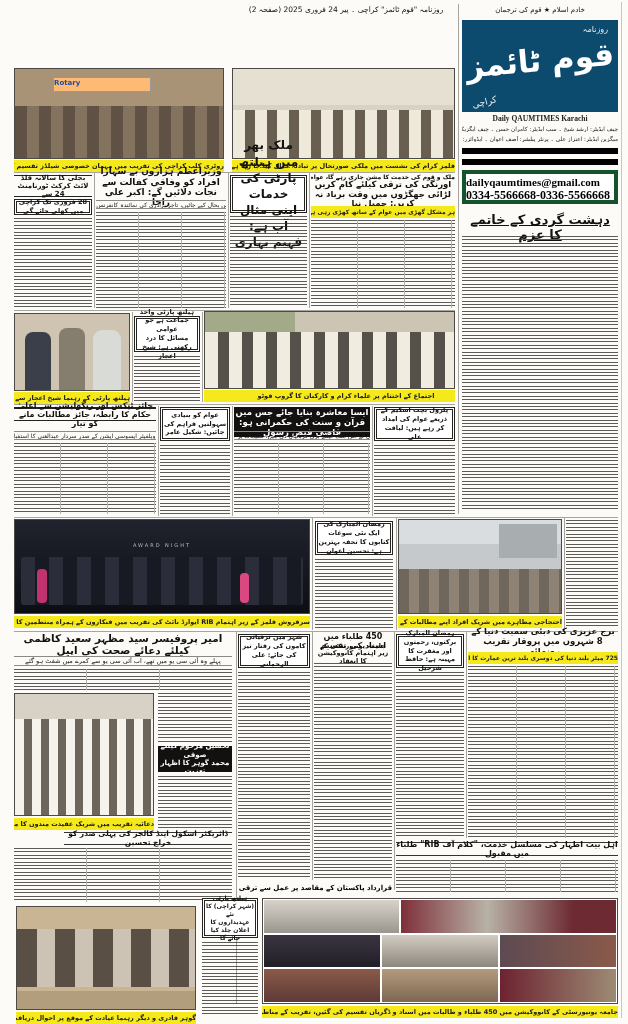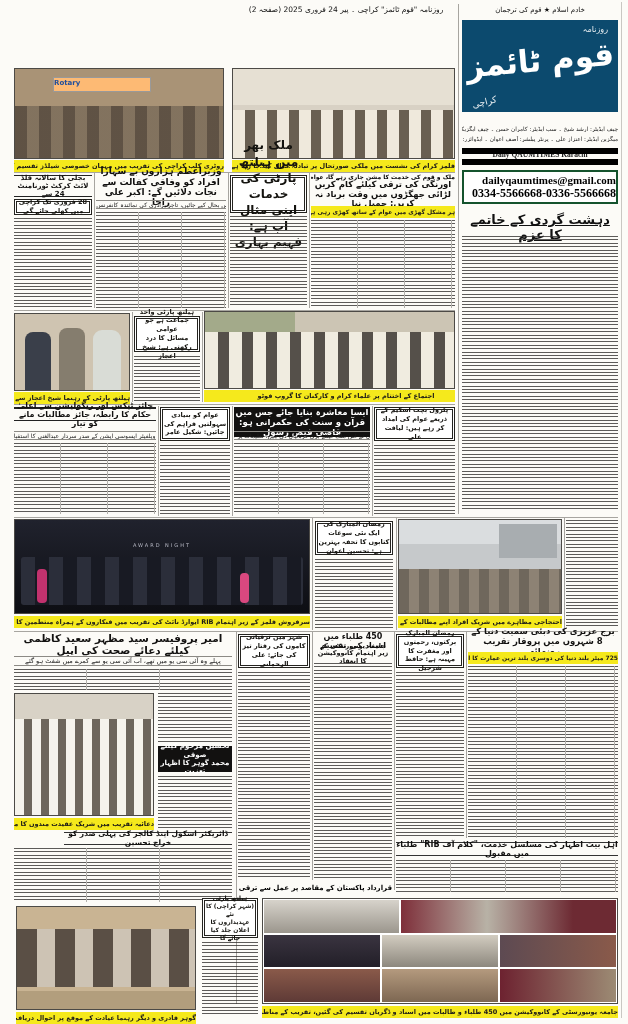--- a/index.html
+++ b/index.html
@@ -27,21 +27,21 @@
   .vr{background:#a7a5a0;width:1px;}
   .hrule{background:#a7a5a0;height:1px;}
   .serif{font-family:"Liberation Serif", serif;}
   
   .logo{background:#0c4a6e;color:#fff;}
   .logo .main{position:absolute;left:0;right:0;top:22px;text-align:center;font-size:31px;font-weight:bold;
       transform:rotate(-5deg);letter-spacing:1px;}
   .logo .pre{position:absolute;top:5px;right:10px;font-size:8px;opacity:.9;}
   .logo .city{position:absolute;bottom:5px;left:10px;font-size:9px;transform:rotate(-14deg);opacity:.9;}
   .dbl{height:3px;border-top:3px solid #000;border-bottom:3px solid #000;}
-  .mailbox{border:2px solid #14532d;background:#fff;text-align:right;}
+  .mailbox{border:4px solid #14532d;background:#fff;text-align:left;}
   
   .banner{background:linear-gradient(100deg,#8e8e8e 0%,#dcdcdc 22%,#767676 45%,#d2d2d2 66%,#8a8a8a 84%,#c4c4c4 100%);
       border:1px solid #555;}
   .banner .ttl{position:absolute;left:230px;top:2px;color:#fff;font-weight:bold;font-size:16px;line-height:1.25;
       text-align:center;text-shadow:0 0 2px #000,1px 1px 0 #000,-1px -1px 0 #000;}
   .banner .dome{position:absolute;left:326px;top:6px;width:30px;height:36px;background:#f4f2ee;
       border-radius:14px 14px 2px 2px;border:1px solid #777;}
   .banner .bldg{position:absolute;right:0;top:0;bottom:0;width:150px;
       background:repeating-linear-gradient(to right,#a9a9a9 0 16px,#7d7d7d 16px 30px);opacity:.85;}
   
@@ -103,21 +103,21 @@
 
   <div class="abs rtl" style="left:235px;top:5px;width:222px;height:12px;font-size:7.5px;text-align:center;color:#111;">روزنامہ "قوم ٹائمز" کراچی ۔ پیر 24 فروری 2025 (صفحہ 2)</div>
 
 
   <div class="abs rtl" style="left:462px;top:6px;width:156px;height:12px;font-size:7px;text-align:center;color:#111;">خادم اسلام ★ قوم کی ترجمان</div>
   <div class="abs logo" style="left:462px;top:20px;width:156px;height:92px;">
     <div class="pre rtl">روزنامہ</div>
     <div class="main rtl">قوم ٹائمز</div>
     <div class="city rtl">کراچی</div>
   </div>
-  <div class="abs serif" style="left:462px;top:114px;width:156px;font-size:7.5px;font-weight:bold;text-align:center;color:#222;margin-top:36px;">Daily QAUMTIMES Karachi</div>
+  <div class="abs serif" style="left:462px;top:114px;width:156px;font-size:7.5px;font-weight:bold;text-align:center;color:#222;">Daily QAUMTIMES Karachi</div>
   <div class="abs rtl" style="left:462px;top:126px;width:156px;font-size:5.8px;text-align:center;color:#222;white-space:nowrap;overflow:hidden;">چیف ایڈیٹر: ارشد شیخ ۔ سب ایڈیٹر: کامران حسن ۔ چیف ایگزیکٹو: میر اقتدار وہرا</div>
   <div class="abs rtl" style="left:462px;top:136px;width:156px;font-size:5.8px;text-align:center;color:#222;white-space:nowrap;overflow:hidden;">میگزین ایڈیٹر: اعتزاز علی ۔ پرنٹر پبلشر: آصف اعوان ۔ ایڈوائزر: کامل عمران اعوانی</div>
   <div class="abs dbl" style="left:462px;top:148px;width:156px;"></div>
   <div class="abs dbl" style="left:462px;top:159px;width:156px;"></div>
   <div class="abs mailbox" style="left:462px;top:170px;width:156px;height:34px;">
     <div class="serif" style="font-size:11px;font-weight:bold;margin-top:2px;">dailyqaumtimes@gmail.com</div>
     <div class="serif" style="font-size:12px;font-weight:bold;">0334-5566668-0336-5566668</div>
   </div>
   <div class="abs rtl" style="left:462px;top:212px;width:156px;font-size:13px;font-weight:bold;text-align:center;color:#111;text-decoration:underline;">دہشت گردی کے خاتمے کا عزم</div>
   <div class="abs tx" style="left:462px;top:236px;width:156px;height:274px;"></div>

